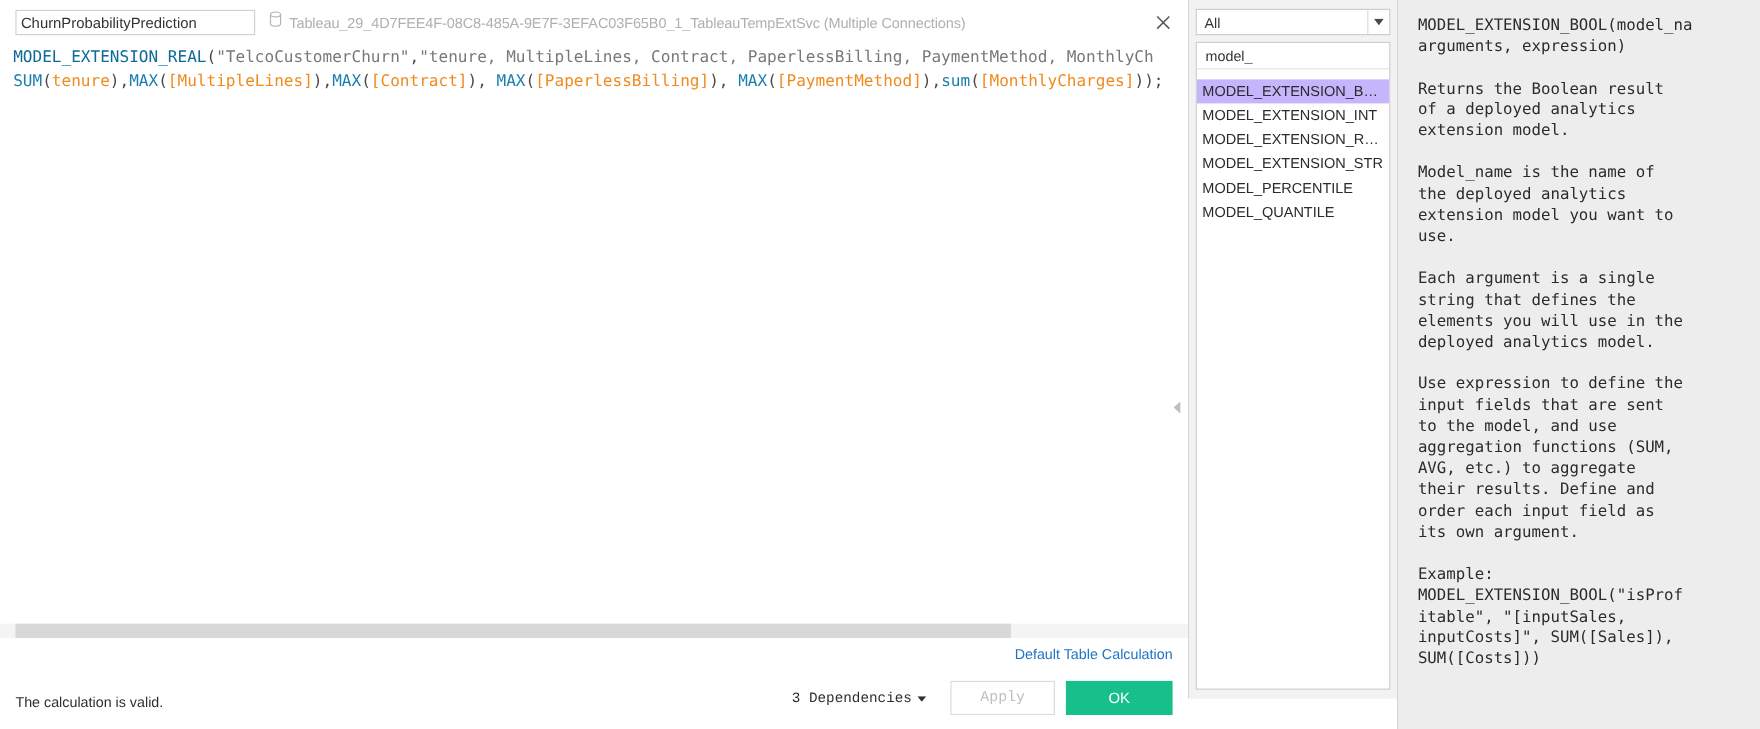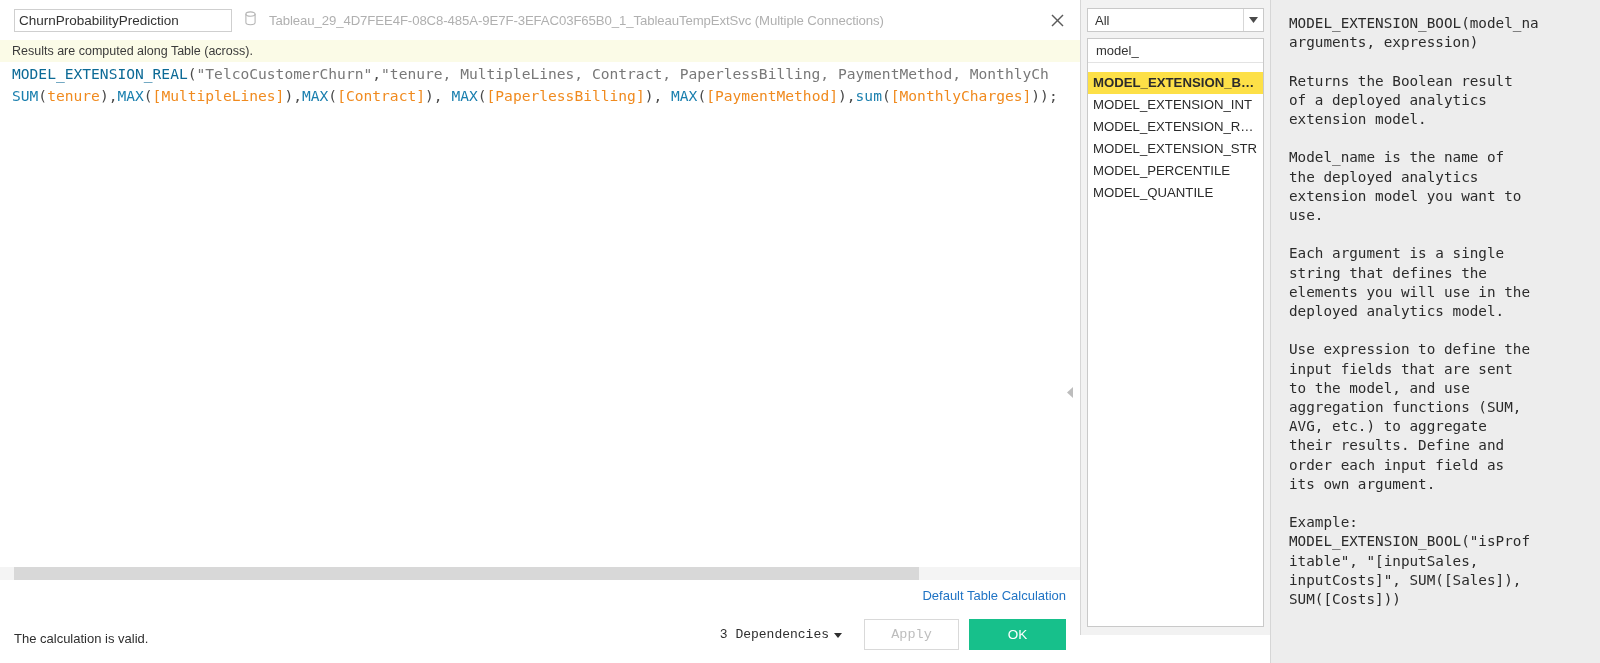--- a/index.html
+++ b/index.html
@@ -28,21 +28,21 @@
   #calc-name-input {
     width: 218px; height: 23px;
     border: 1px solid #cfcfcf;
     background: #fff;
     font-family: "Liberation Sans", sans-serif;
     font-size: 13.5px; color: #333;
     padding: 0 4px;
     outline: none;
   }
   #datasource-block {
-    display: flex; align-items: center; gap: 12px;
+    display: flex; align-items: center; gap: 6px;
     flex: 1 1 auto; min-width: 0;
   }
   #datasource-icon { flex: 0 0 auto; display: block; }
   #datasource-label {
     font-size: 13.2px; color: #b0b0b0;
     white-space: nowrap; overflow: hidden;
     letter-spacing: -0.1px;
   }
   #close-button {
     flex: 0 0 auto; width: 26px; height: 26px;
@@ -187,21 +187,21 @@
     list-style: none; flex: 1 1 auto; overflow: hidden;
   }
   .function-item {
     height: 22px; line-height: 22px;
     padding: 0 5px;
     font-size: 13.2px; color: #2b2b2b;
     white-space: nowrap; overflow: hidden;
     text-overflow: ellipsis;
     cursor: pointer;
   }
-  .function-item.selected { background: #fde047; font-weight: bold; }
+  .function-item.selected { background: #c4b5fd; }
 
   
   #help-pane {
     flex: 1 1 auto;
     height: 663px;
     background: #ededed;
     border-left: 1px solid #d6d6d6;
     padding: 14px 0 14px 18px;
     overflow: hidden;
   }
@@ -235,21 +235,20 @@
       </div>
 
       <div id="close-button">
         <svg width="13" height="13" viewBox="0 0 13 13">
           <line x1="1" y1="1" x2="12" y2="12" stroke="#5a5a5a" stroke-width="1.4"></line>
           <line x1="12" y1="1" x2="1" y2="12" stroke="#5a5a5a" stroke-width="1.4"></line>
         </svg>
       </div>
     </div>
 
-    <div id="calc-hint-bar">Results are computed along Table (across).</div>
 
     <div id="formula-area">
       <div id="formula-code"><div><span class="tok-fn-dark">MODEL_EXTENSION_REAL</span><span class="tok-plain">(</span><span class="tok-str">"TelcoCustomerChurn"</span><span class="tok-plain">,</span><span class="tok-str">"tenure, MultipleLines, Contract, PaperlessBilling, PaymentMethod, MonthlyCh</span></div><div><span class="tok-fn">SUM</span><span class="tok-plain">(</span><span class="tok-field">tenure</span><span class="tok-plain">),</span><span class="tok-fn">MAX</span><span class="tok-plain">(</span><span class="tok-field">[MultipleLines]</span><span class="tok-plain">),</span><span class="tok-fn">MAX</span><span class="tok-plain">(</span><span class="tok-field">[Contract]</span><span class="tok-plain">), </span><span class="tok-fn">MAX</span><span class="tok-plain">(</span><span class="tok-field">[PaperlessBilling]</span><span class="tok-plain">), </span><span class="tok-fn">MAX</span><span class="tok-plain">(</span><span class="tok-field">[PaymentMethod]</span><span class="tok-plain">),</span><span class="tok-fn">sum</span><span class="tok-plain">(</span><span class="tok-field">[MonthlyCharges]</span><span class="tok-plain">));</span></div></div>
       <div id="collapse-handle">
         <svg width="7" height="11" viewBox="0 0 7 11">
           <polygon points="6,0 6,11 0,5.5" fill="#bdbdbd"></polygon>
         </svg>
       </div>
     </div>
 

